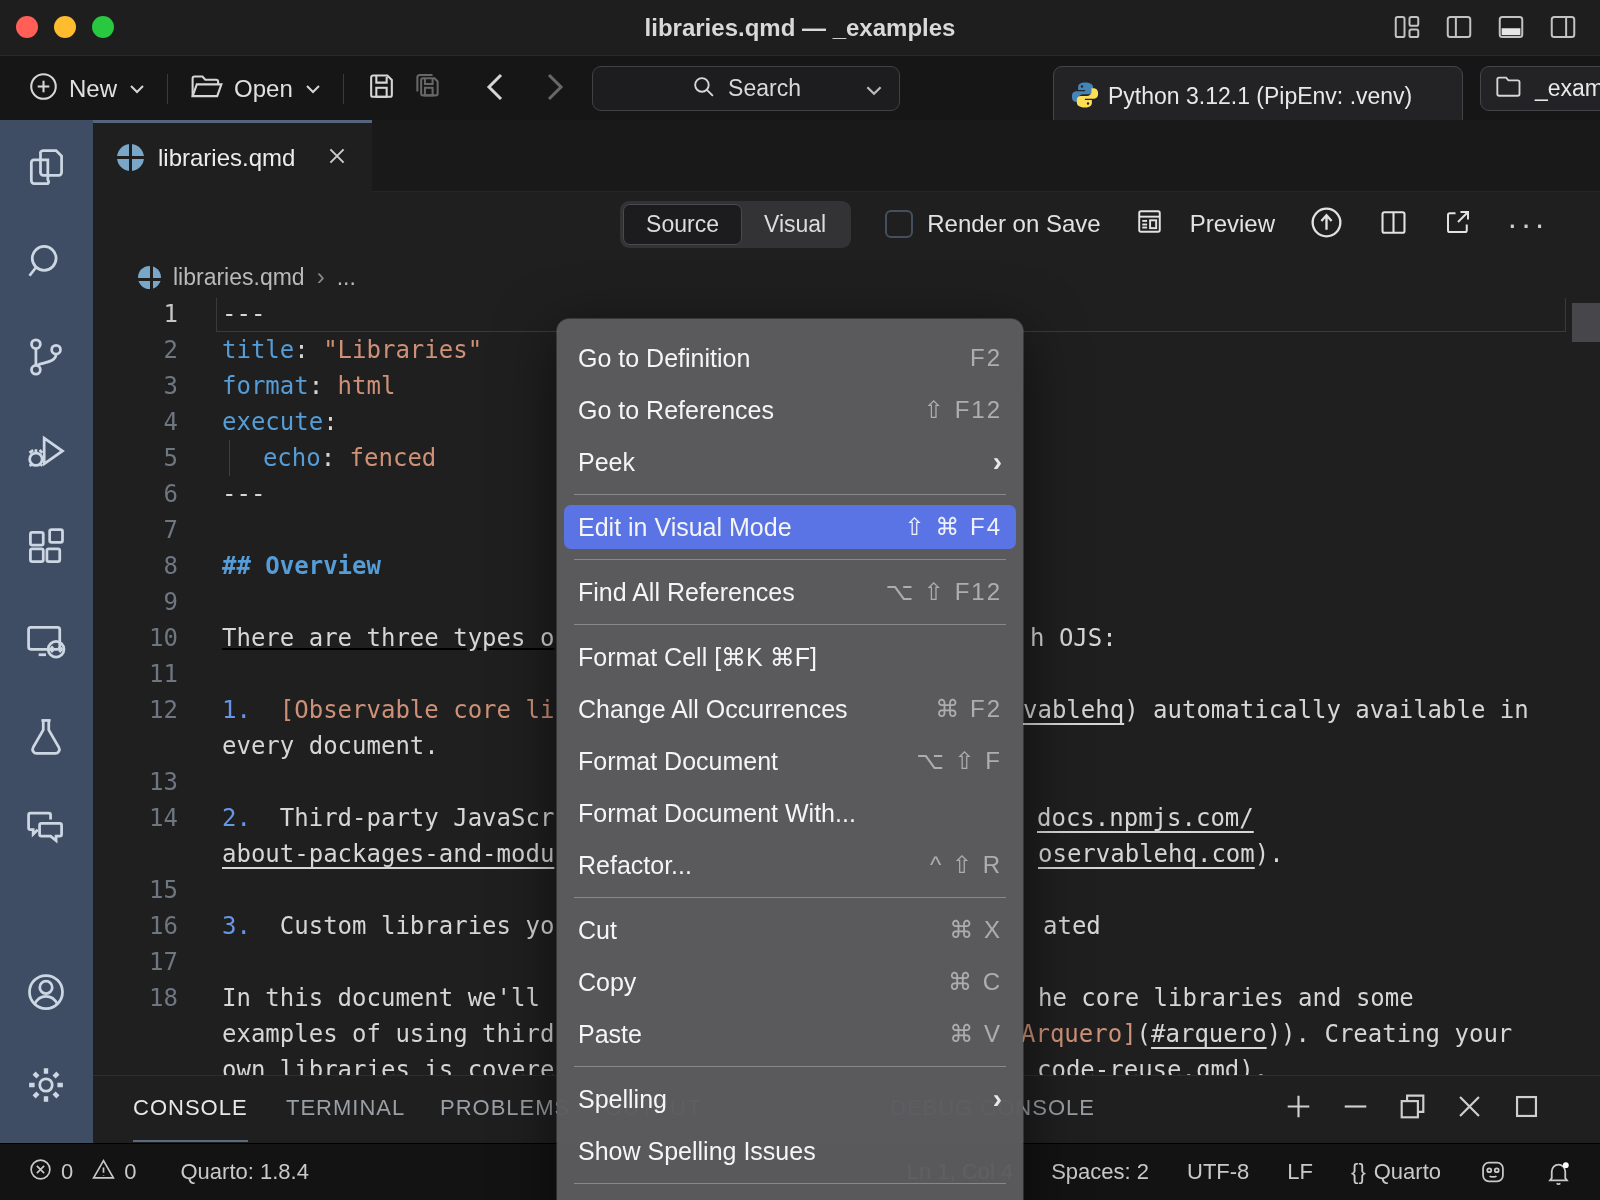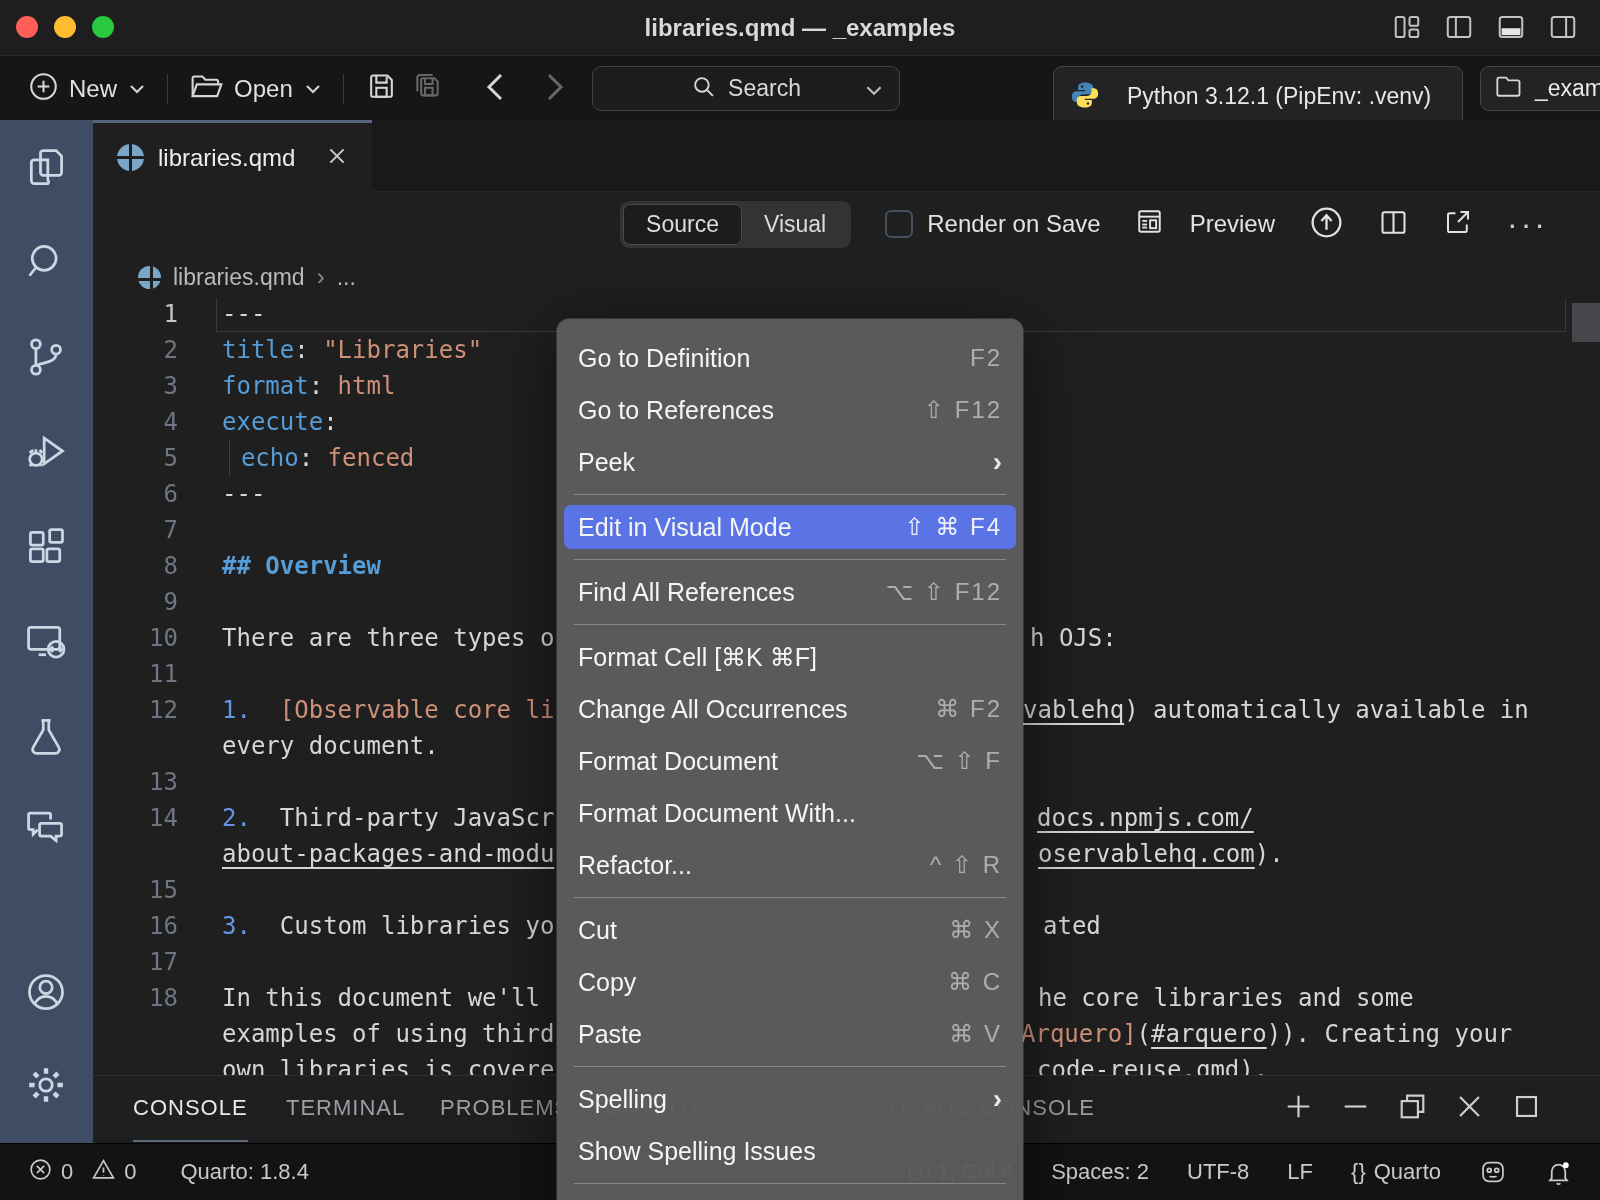--- a/index.html
+++ b/index.html
@@ -25,21 +25,21 @@
   .tb-btn{display:flex;align-items:center;gap:10px;cursor:default;}
   .dim{opacity:.42;}
   .caret-down{margin-left:2px;}
 
   .search-pill{position:absolute;left:592px;top:10px;width:308px;height:45px;border:1px solid #414144;
     border-radius:9px;background:#1d1d1f;display:flex;align-items:center;justify-content:center;gap:12px;box-sizing:border-box;}
   .search-pill .lbl{color:#d8d8d8;font-size:23px;}
   .search-pill .chev{position:absolute;right:16px;top:15px;}
 
   .py-pill{position:absolute;left:1053px;top:10px;width:410px;height:61px;border:1px solid #454549;border-radius:9px;
-    background:#232326;display:flex;align-items:center;gap:27px;padding:0 16px;box-sizing:border-box;}
+    background:#232326;display:flex;align-items:center;gap:8px;padding:0 16px;box-sizing:border-box;}
   .py-pill .lbl{color:#e8e8e8;font-size:23px;white-space:nowrap;}
 
   .proj-pill{position:absolute;left:1480px;top:10px;width:150px;height:45px;border:1px solid #454549;border-radius:9px;
     background:#232326;display:flex;align-items:center;gap:12px;padding:0 14px;box-sizing:border-box;overflow:hidden;}
   .proj-pill .lbl{color:#e8e8e8;font-size:23px;white-space:nowrap;}
 
   
   .activitybar{position:absolute;left:0;top:120px;width:93px;height:1023px;background:#3e4d63;}
   .act-icon{position:absolute;left:24px;width:44px;height:44px;}
   .act-icon svg{display:block;}
@@ -408,39 +408,39 @@
           <div class="gutter-num">3</div>
           <span class="code-seg" style="left: 129px;"><span class="c-key">format</span><span class="c-plain">: </span><span class="c-str">html</span></span>
         </div>
         <div class="code-row" style="top: 106px;">
           <div class="gutter-num">4</div>
           <span class="code-seg" style="left: 129px;"><span class="c-key">execute</span><span class="c-plain">:</span></span>
         </div>
         <div class="indent-guide" style="top: 142px; height: 36px;"></div>
         <div class="code-row" style="top: 142px;">
           <div class="gutter-num">5</div>
-          <span class="code-seg" style="left: 119px;"><span class="c-plain">  </span><span class="c-key">echo</span><span class="c-plain">: </span><span class="c-str">fenced</span></span>
+          <span class="code-seg" style="left: 141px;"><span class="c-plain">  </span><span class="c-key">echo</span><span class="c-plain">: </span><span class="c-str">fenced</span></span>
         </div>
         <div class="code-row" style="top: 178px;">
           <div class="gutter-num">6</div>
           <span class="code-seg" style="left: 129px;"><span class="c-plain">---</span></span>
         </div>
         <div class="code-row" style="top: 214px;">
           <div class="gutter-num">7</div>
         </div>
         <div class="code-row" style="top: 250px;">
           <div class="gutter-num">8</div>
           <span class="code-seg" style="left: 129px;"><span class="c-head">## Overview</span></span>
         </div>
         <div class="code-row" style="top: 286px;">
           <div class="gutter-num">9</div>
         </div>
         <div class="code-row" style="top: 322px;">
           <div class="gutter-num">10</div>
-          <span class="code-seg" style="left: 129px;"><span class="c-plain">There are three types o</span></span>
+          <span class="code-seg" style="left: 129px; text-decoration: underline;"><span class="c-plain">There are three types o</span></span>
           <span class="code-seg" style="left: 937px;"><span class="c-plain">h OJS:</span></span>
         </div>
         <div class="code-row" style="top: 358px;">
           <div class="gutter-num">11</div>
         </div>
         <div class="code-row" style="top: 394px;">
           <div class="gutter-num">12</div>
           <span class="code-seg" style="left: 129px;"><span class="c-num">1.</span><span class="c-plain">  </span><span class="c-str">[Observable core li</span></span>
           <span class="code-seg" style="left: 930px;"><span class="c-url">vablehq</span><span class="c-plain">) automatically available in</span></span>
         </div>

